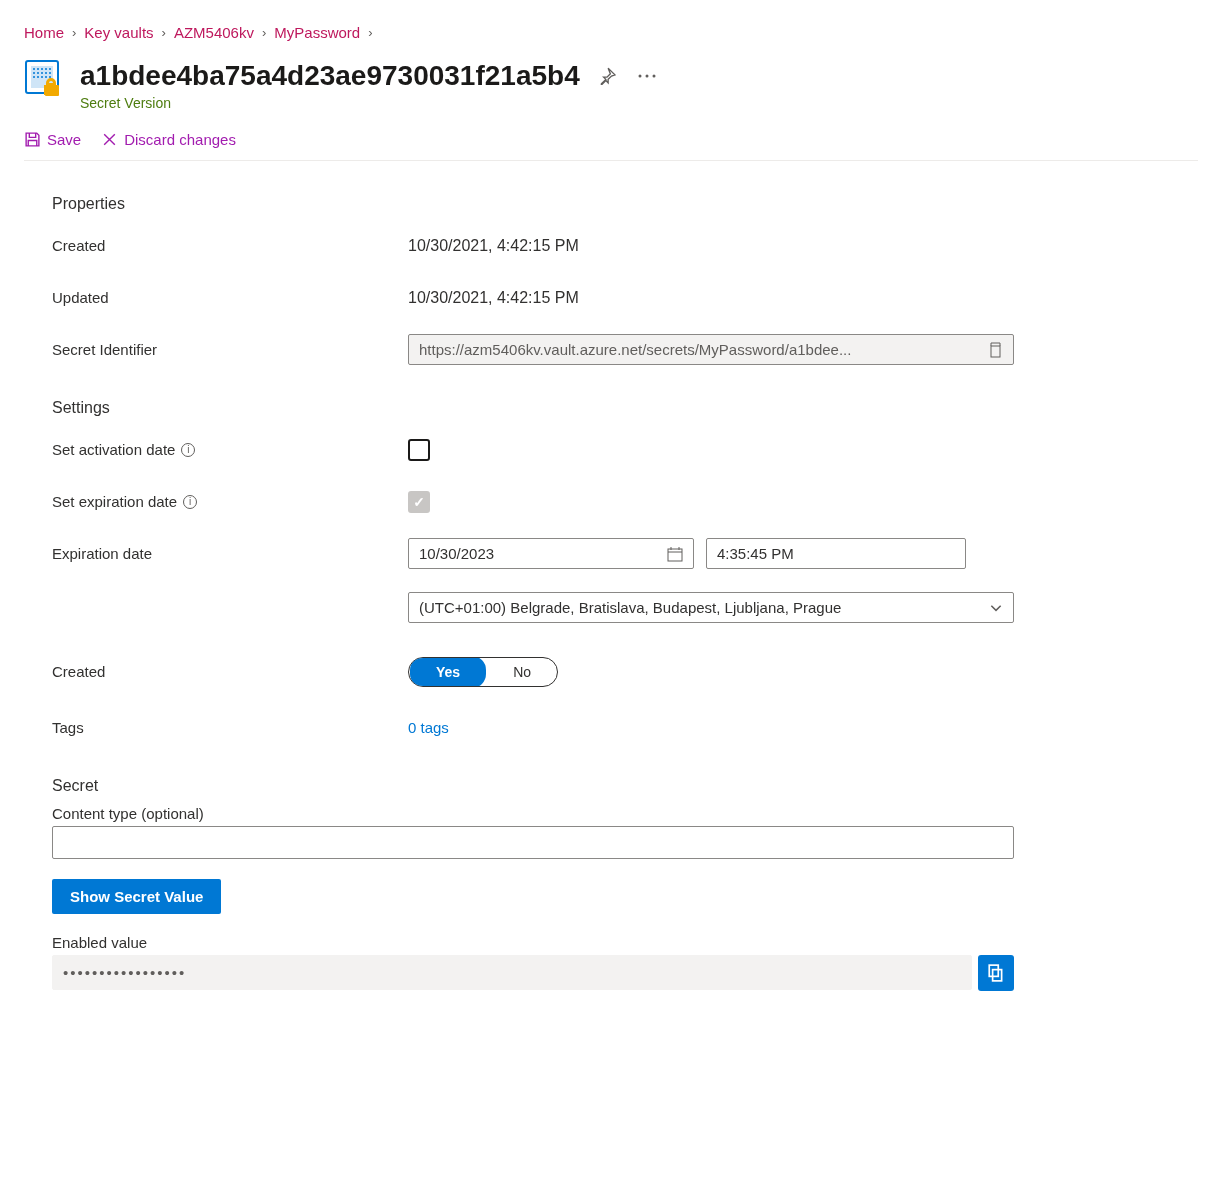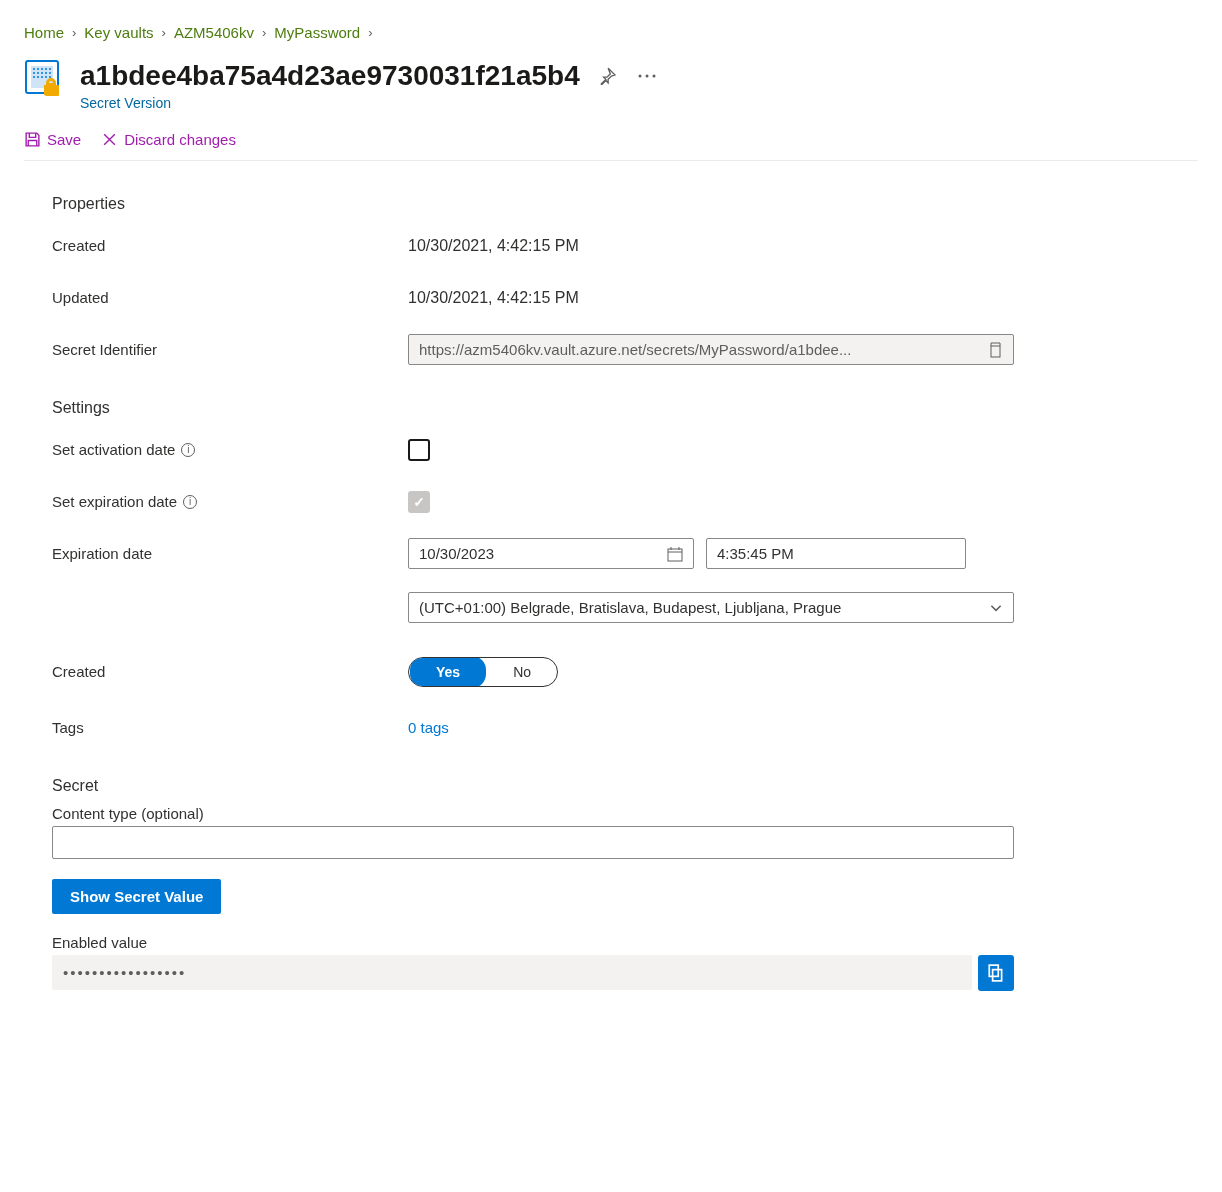--- a/index.html
+++ b/index.html
@@ -8,28 +8,28 @@
     padding: 24px;
     font-family: "Segoe UI", -apple-system, BlinkMacSystemFont, sans-serif;
     font-size: 14px;
     color: #323130;
     background: #fff;
   }
   a { text-decoration: none; }
 
   
   .breadcrumb { display: flex; align-items: center; gap: 8px; font-size: 15px; flex-wrap: wrap; }
-  .breadcrumb a { color: #4d7c0f; text-align: center; }
+  .breadcrumb a { color: #be185d; text-align: center; }
   .breadcrumb .sep { color: #605e5c; font-size: 13px; }
 
   
   .page-header { display: flex; align-items: flex-start; gap: 16px; margin-top: 18px; }
   .title-icon { width: 40px; height: 40px; flex-shrink: 0; position: relative; }
   .title-block h1 { margin: 0; font-size: 28px; font-weight: 600; color: #1b1a19; line-height: 1.2; }
-  .subtitle { font-size: 14px; color: #0369a1; margin-top: 2px; }
+  .subtitle { font-size: 14px; color: #4d7c0f; margin-top: 2px; }
   .header-actions { display: flex; align-items: center; gap: 18px; margin-top: 6px; }
   .icon-btn { background: none; border: none; color: #605e5c; cursor: pointer; display: inline-flex; align-items: center; padding: 2px; }
 
   
   .toolbar { display: flex; align-items: center; gap: 20px; margin-top: 20px; padding-bottom: 12px; border-bottom: 1px solid #edebe9; }
   .toolbar-btn { background: none; border: none; display: inline-flex; align-items: center; gap: 6px; color: #a21caf; font-size: 15px; cursor: not-allowed; padding: 0; }
   .toolbar-btn svg { width: 17px; height: 17px; }
 
   
   .form-area { margin-top: 34px; padding-left: 28px; max-width: 990px; }

